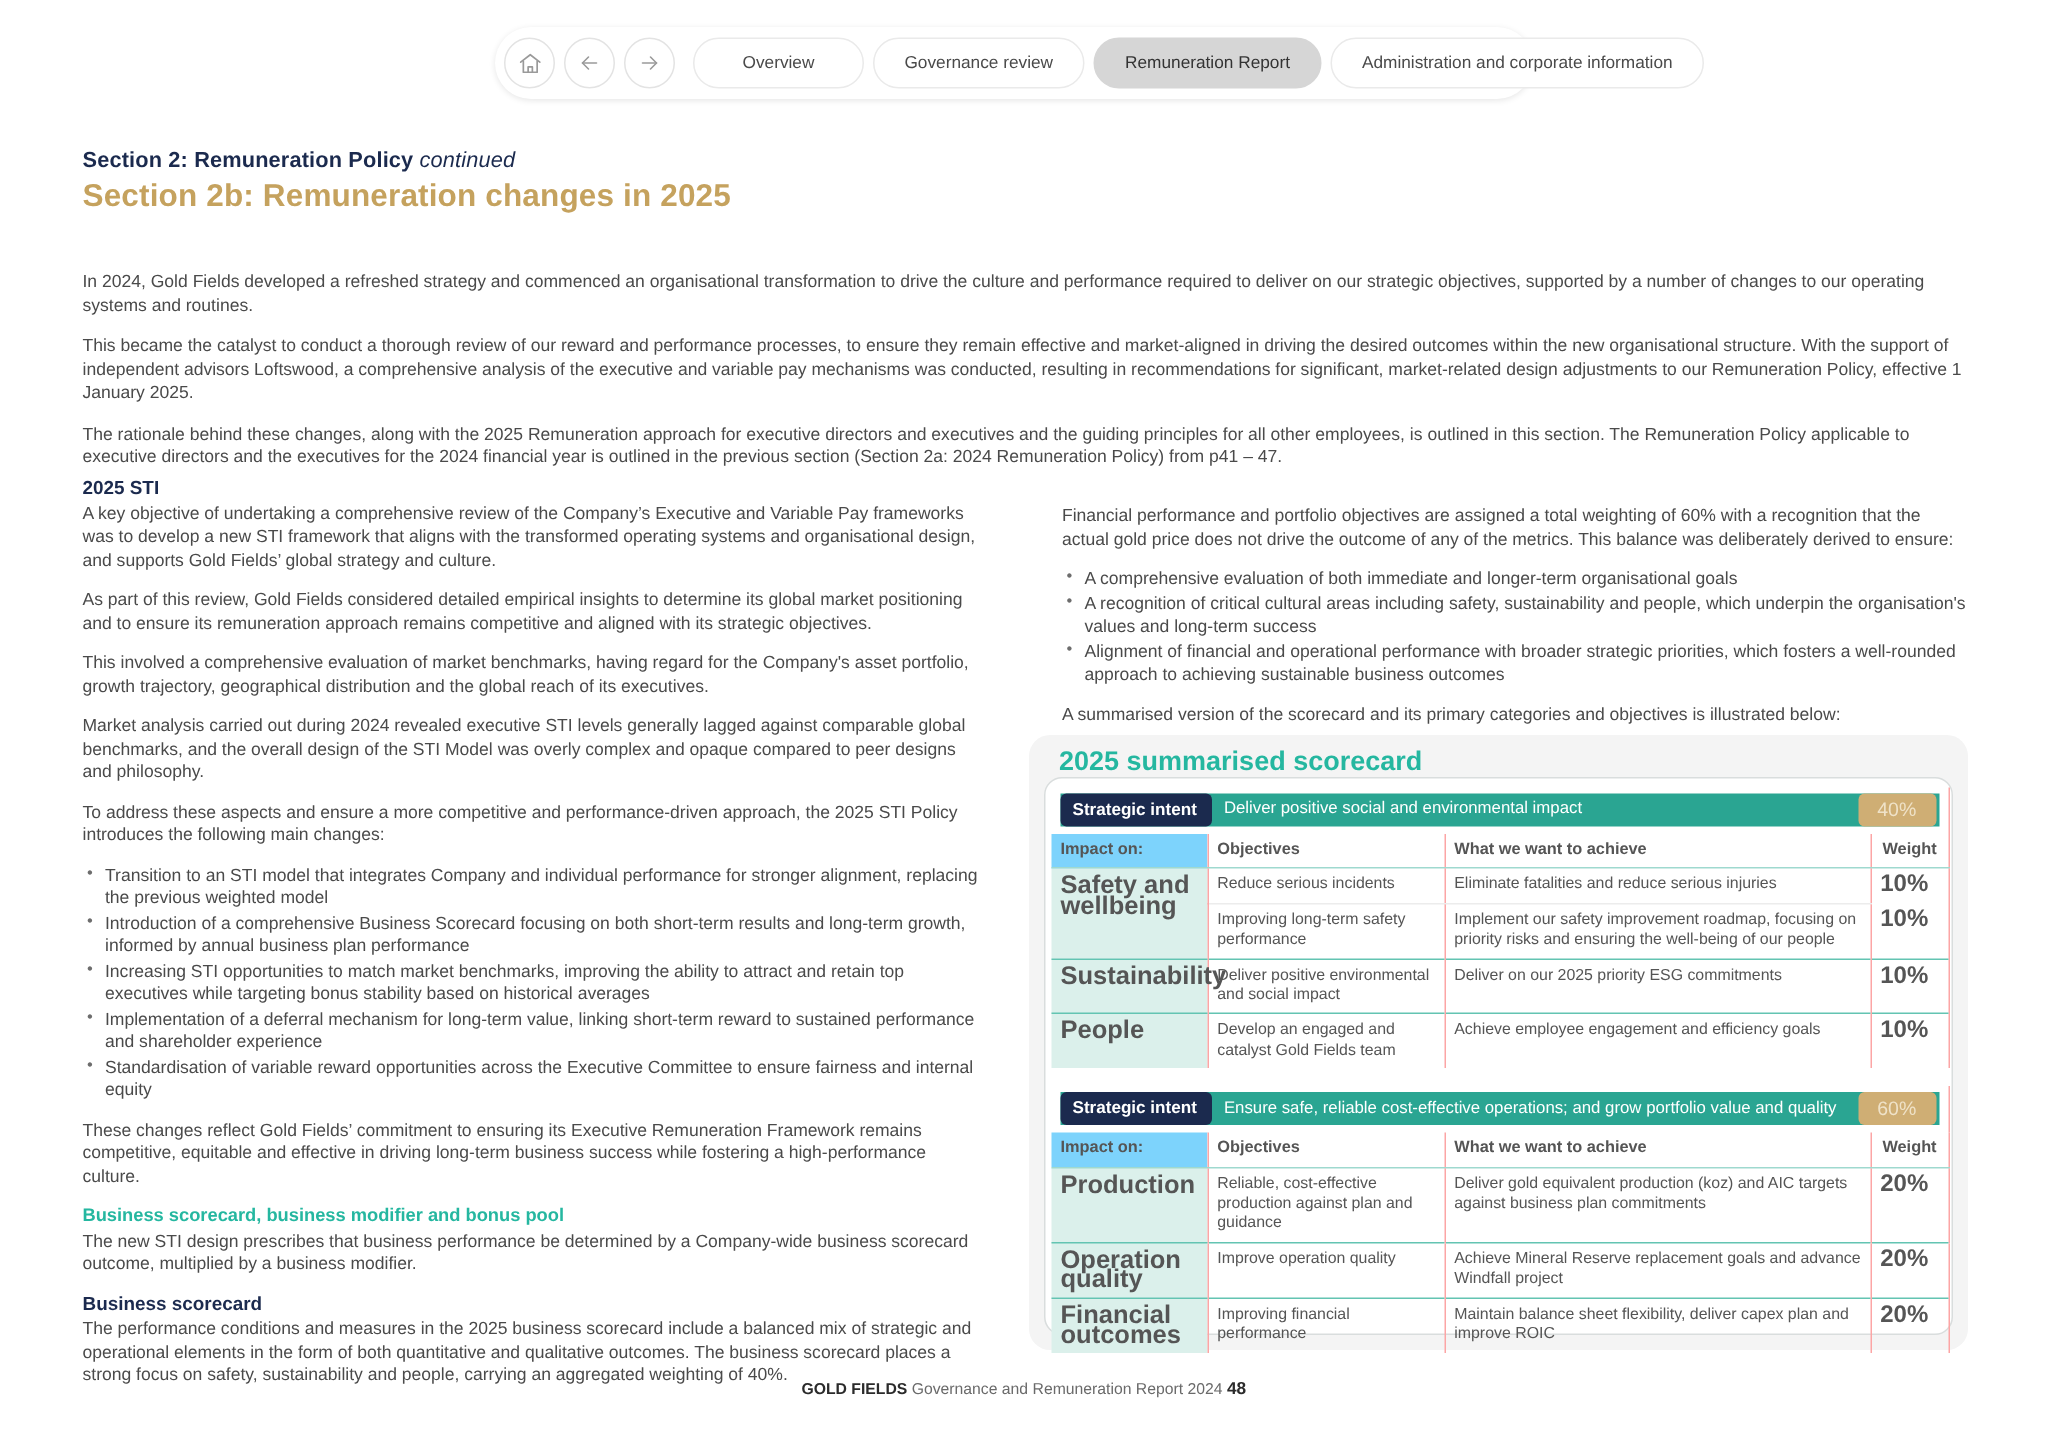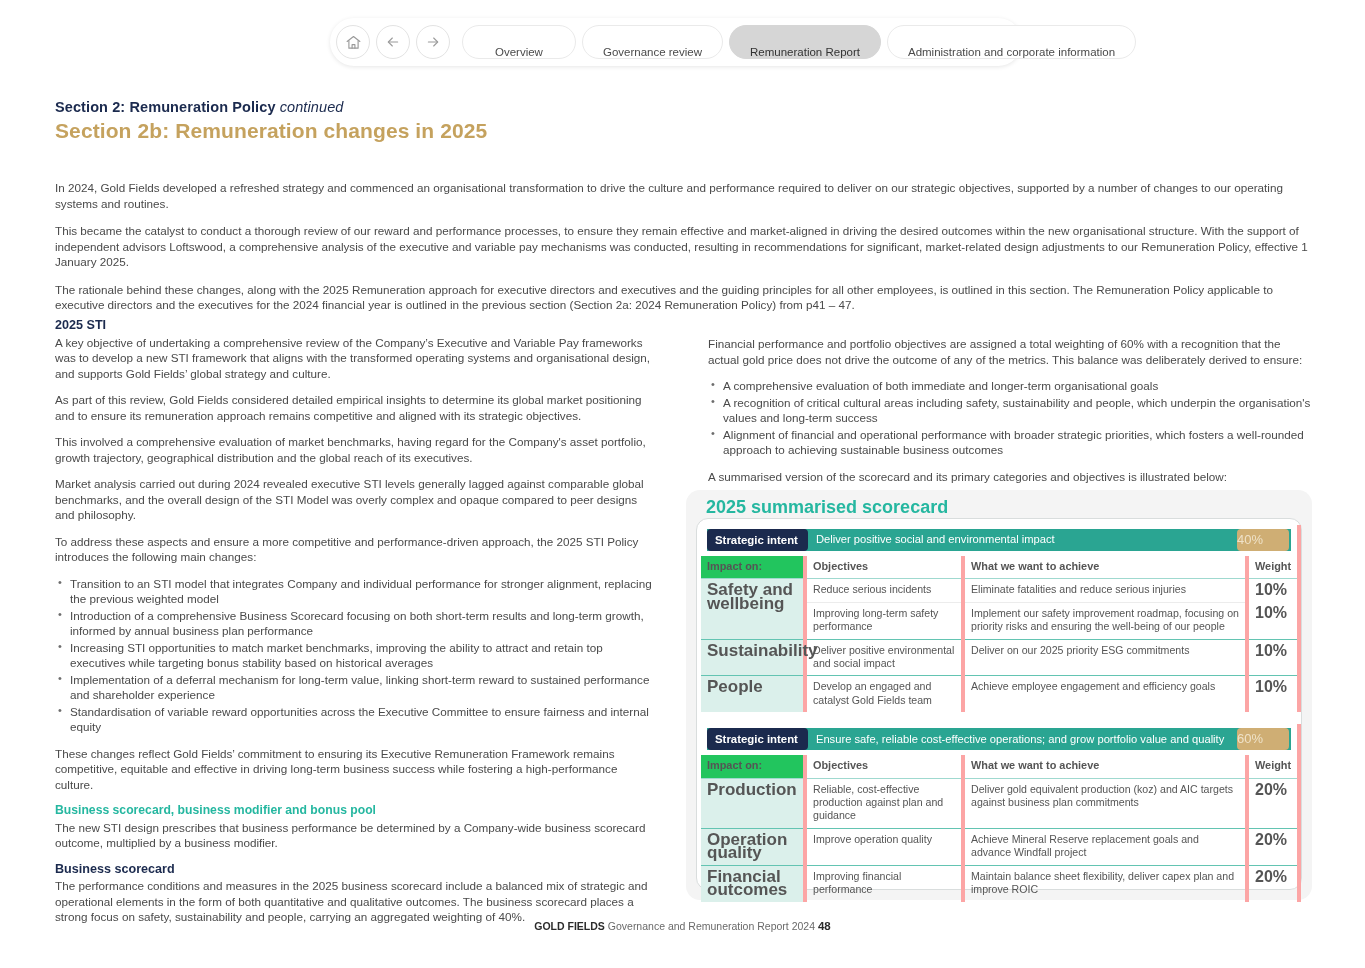--- a/index.html
+++ b/index.html
@@ -34,21 +34,21 @@
     flex: 0 0 auto;
     cursor: pointer;
   }
   .circle-btn svg { display: block; }
   .nav-spacer { width: 6px; }
   .pill {
     height: 34px;
     border-radius: 17px;
     border: 1px solid #eaeaea;
     background: #fff;
-    display: flex; align-items: flex-end; justify-content: center;
+    display: flex; align-items: center; justify-content: center;
     padding: 0 20px;
     font-size: 11.5px;
     color: #4a4a4a;
     white-space: nowrap;
     cursor: pointer;
     flex: 0 0 auto;
   }
   .pill.wide { padding: 0 32px; }
   .pill.active {
     background: #d6d6d6;
@@ -173,45 +173,45 @@
     padding-left: 8px;
     flex: 1 1 auto;
     white-space: nowrap;
     overflow: hidden;
   }
   .si-weight {
     flex: 0 0 auto;
     width: 52px;
     height: 22px;
     line-height: 22px;
-    text-align: left;
+    text-align: center;
     background: #cfae74;
     color: #efe2c8;
     font-size: 13px;
     border-radius: 4px;
     margin-right: 2px;
   }
 
   
   tr.hdr td {
     font-weight: bold;
     color: #1e1e1e;
     font-size: 10.9px;
     padding: 4px 6px 4px 6px;
     border-bottom: 1px solid #9fd9cf;
     background: #ffffff;
   }
-  tr.hdr td.c-impact { background: #22c55e; }
+  tr.hdr td.c-impact { background: #7dd3fc; }
   tr.hdr td.c-weight { text-align: center; }
 
   
   table.sc td {
     vertical-align: top;
     padding: 4px 6px 5px 6px;
-    border-right: 4px solid #fca5a5;
+    border-right: 1px solid #fca5a5;
     color: #555;
     line-height: 13.4px;
   }
   td.c-impact {
     background: #dbf0eb;
     font-weight: bold;
     color: #1b2a4e;
     font-size: 17px;
     vertical-align: middle;
     border-right: 1px solid #e2e2e2;

